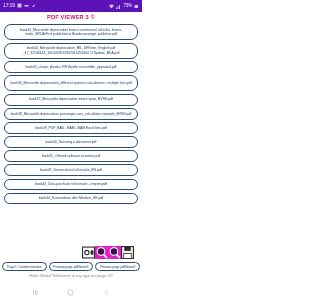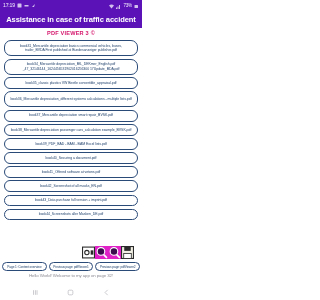--- a/index.html
+++ b/index.html
@@ -134,23 +134,20 @@
       </span>
       <span class="sb-batt">73%</span>
       <span class="sb-ico">
         <svg viewBox="0 0 10 10">
             <rect x="1" y="2" width="7" height="6" rx="1" fill="#e8ddf7"></rect>
           </svg>
       </span>
     </div>
   </div>
 
-  <div class="header">
-    <div class="app-title">Assistance in case of traffic accident</div>
-  </div>
   <div class="sub-bar">
     <div class="sub-title">PDF VIEWER 3 ©</div>
   </div>
 
   <div class="list">
     <div class="file-item tall">
       <span class="file-label">book31_Mercantile depreciation basics commercial vehicles, buses, trailer_BVDA First published at Bundesanzeiger publisher.pdf</span>
     </div>
     <div class="file-item tall">
       <span class="file-label">book34_Mercantile depreciation_BfL_DEKmer_English.pdf _47_32146144_1624456531902016256300 17Update_BDA.pdf</span>

